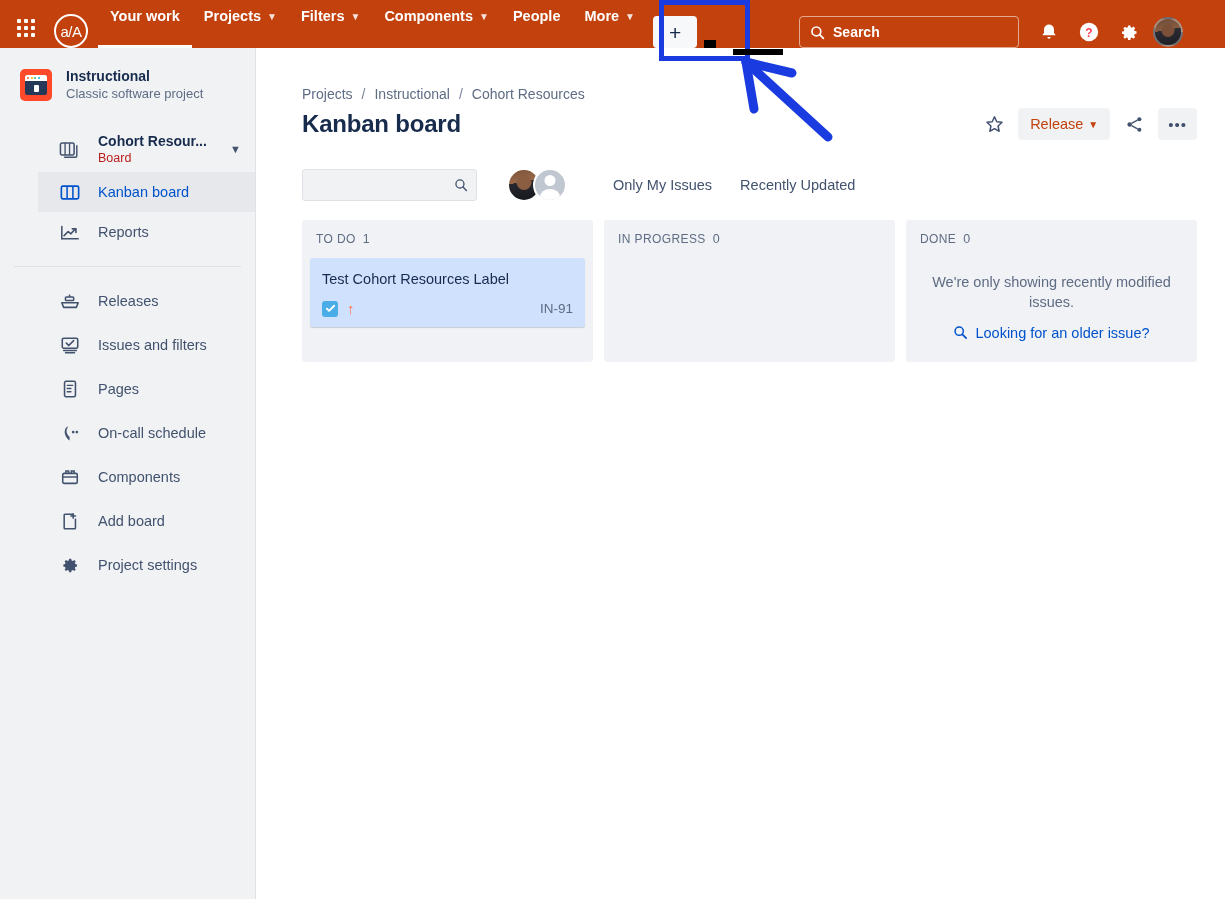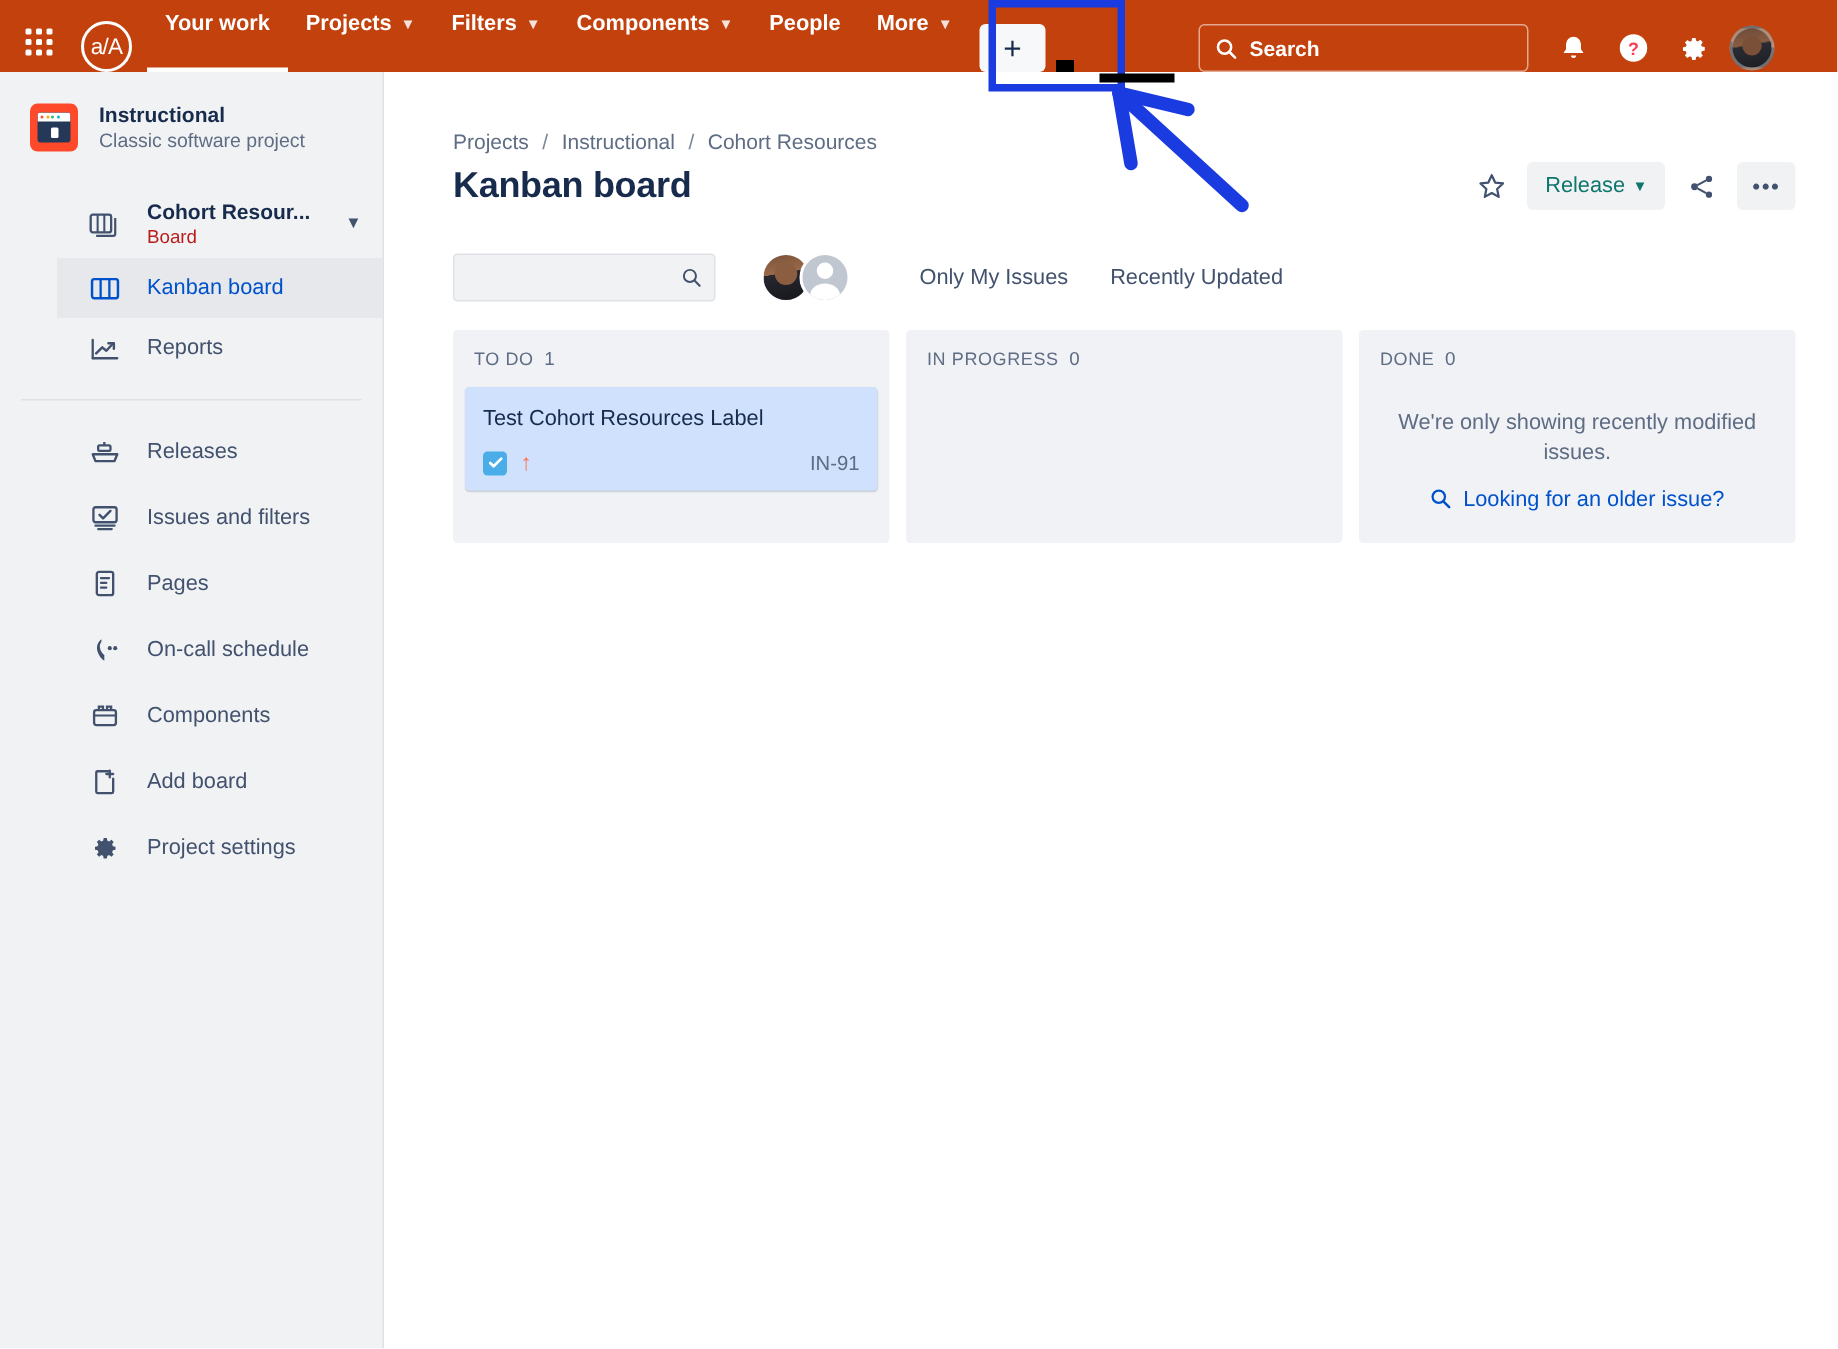--- a/index.html
+++ b/index.html
@@ -122,21 +122,21 @@
   .crumbs .sep { color: #7a869a; }
   .titlerow { display: flex; align-items: center; padding: 6px 0 0 46px; }
   .pagetitle { font-size: 24px; font-weight: bold; color: #172b4d; letter-spacing: -0.2px; }
   .hdr-actions { margin-left: auto; display: flex; align-items: center; gap: 8px; padding-right: 28px; }
   .hbtn {
     height: 32px; min-width: 32px; border-radius: 4px;
     display: flex; align-items: center; justify-content: center; gap: 5px;
     cursor: pointer; color: #42526e;
   }
   .hbtn.filled { background: #f1f2f4; padding: 0 10px; }
-  .hbtn.release { background: #f1f2f4; color: #0f766e; font-size: 14.5px; padding: 0 12px; }
+  .hbtn.release { background: #f1f2f4; color: #c2410c; font-size: 14.5px; padding: 0 12px; }
 
   .toolbar { display: flex; align-items: center; gap: 0; padding: 28px 0 0 46px; }
   .tb-search {
     width: 175px; height: 32px; background: #f1f2f4; border: 1px solid #dfe1e6; border-radius: 3px;
     display: flex; align-items: center; padding: 0 8px; cursor: text;
   }
   .tb-search .spacer { flex: 1; }
   .tb-avatars { display: flex; align-items: center; margin-left: 30px; }
   .av {
     width: 34px; height: 34px; border-radius: 50%; border: 2px solid #ffffff; cursor: pointer; position: relative; overflow: hidden;

